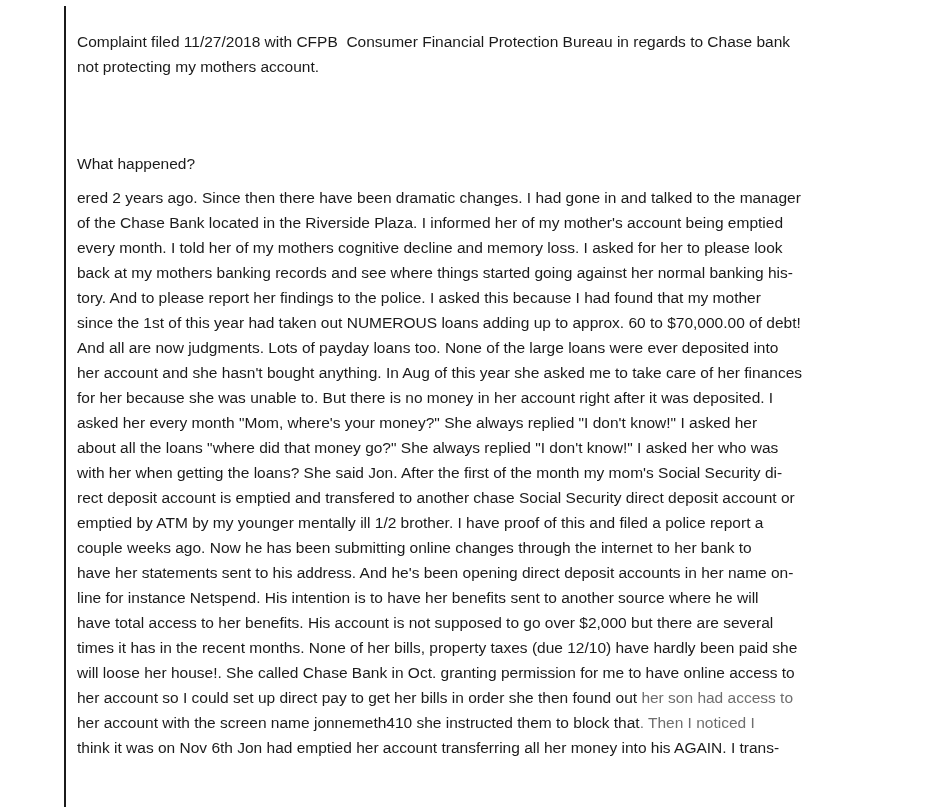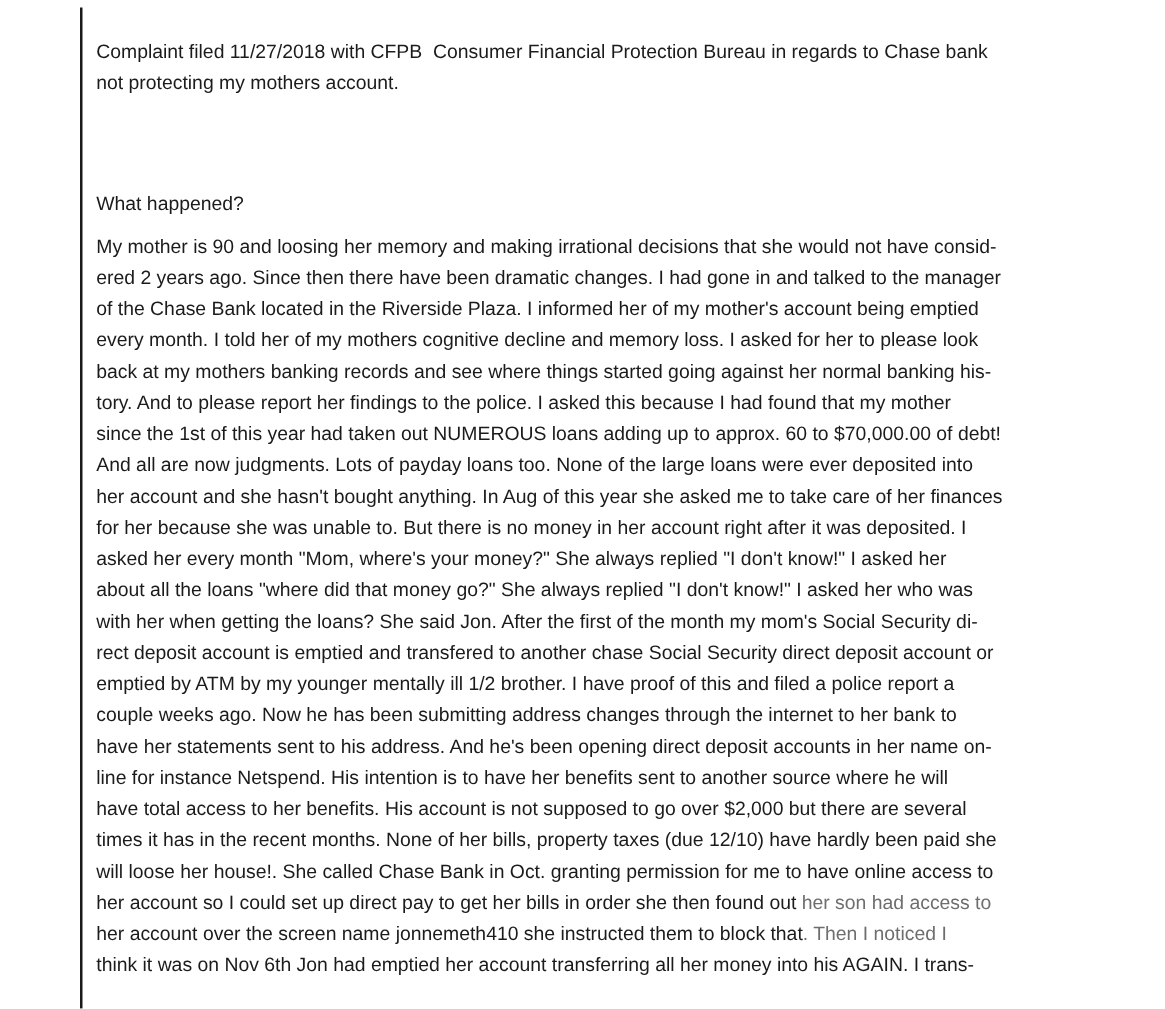--- a/index.html
+++ b/index.html
@@ -47,39 +47,38 @@
 
 <div class="page">
   <div class="cell-border"></div>
   <div class="content">
     <div class="intro">
         <div class="line"><span>Complaint filed 11/27/2018 with CFPB  Consumer Financial Protection Bureau in regards to Chase bank</span></div>
         <div class="line"><span>not protecting my mothers account.</span></div>
       </div>
     <div class="heading line">What happened?</div>
     <div class="narrative">
-        <div class="line"><span>My mother is 90 and loosing her memory and making irrational decisions that she would not have consid-</span></div>
         <div class="line"><span>ered 2 years ago. Since then there have been dramatic changes. I had gone in and talked to the manager</span></div>
         <div class="line"><span>of the Chase Bank located in the Riverside Plaza. I informed her of my mother's account being emptied</span></div>
         <div class="line"><span>every month. I told her of my mothers cognitive decline and memory loss. I asked for her to please look</span></div>
         <div class="line"><span>back at my mothers banking records and see where things started going against her normal banking his-</span></div>
         <div class="line"><span>tory. And to please report her findings to the police. I asked this because I had found that my mother</span></div>
         <div class="line"><span>since the 1st of this year had taken out NUMEROUS loans adding up to approx. 60 to $70,000.00 of debt!</span></div>
         <div class="line"><span>And all are now judgments. Lots of payday loans too. None of the large loans were ever deposited into</span></div>
         <div class="line"><span>her account and she hasn't bought anything. In Aug of this year she asked me to take care of her finances</span></div>
         <div class="line"><span>for her because she was unable to. But there is no money in her account right after it was deposited. I</span></div>
         <div class="line"><span>asked her every month "Mom, where's your money?" She always replied "I don't know!" I asked her</span></div>
         <div class="line"><span>about all the loans "where did that money go?" She always replied "I don't know!" I asked her who was</span></div>
         <div class="line"><span>with her when getting the loans? She said Jon. After the first of the month my mom's Social Security di-</span></div>
         <div class="line"><span>rect deposit account is emptied and transfered to another chase Social Security direct deposit account or</span></div>
         <div class="line"><span>emptied by ATM by my younger mentally ill 1/2 brother. I have proof of this and filed a police report a</span></div>
-        <div class="line"><span>couple weeks ago. Now he has been submitting address changes through the internet to her bank to</span></div>
+        <div class="line"><span>couple weeks ago. Now he has been submitting online changes through the internet to her bank to</span></div>
         <div class="line"><span>have her statements sent to his address. And he's been opening direct deposit accounts in her name on-</span></div>
         <div class="line"><span>line for instance Netspend. His intention is to have her benefits sent to another source where he will</span></div>
         <div class="line"><span>have total access to her benefits. His account is not supposed to go over $2,000 but there are several</span></div>
         <div class="line"><span>times it has in the recent months. None of her bills, property taxes (due 12/10) have hardly been paid she</span></div>
         <div class="line"><span>will loose her house!. She called Chase Bank in Oct. granting permission for me to have online access to</span></div>
         <div class="line"><span>her account so I could set up direct pay to get her bills in order she then found out </span><span class="muted">her son had access to</span></div>
-        <div class="line"><span>her account over the screen name jonnemeth410 she instructed them to block that</span><span class="muted">. Then I noticed I</span></div>
+        <div class="line"><span>her account with the screen name jonnemeth410 she instructed them to block that</span><span class="muted">. Then I noticed I</span></div>
         <div class="line"><span>think it was on Nov 6th Jon had emptied her account transferring all her money into his AGAIN. I trans-</span></div>
       </div>
   </div>
 </div>
 
 </body></html>

